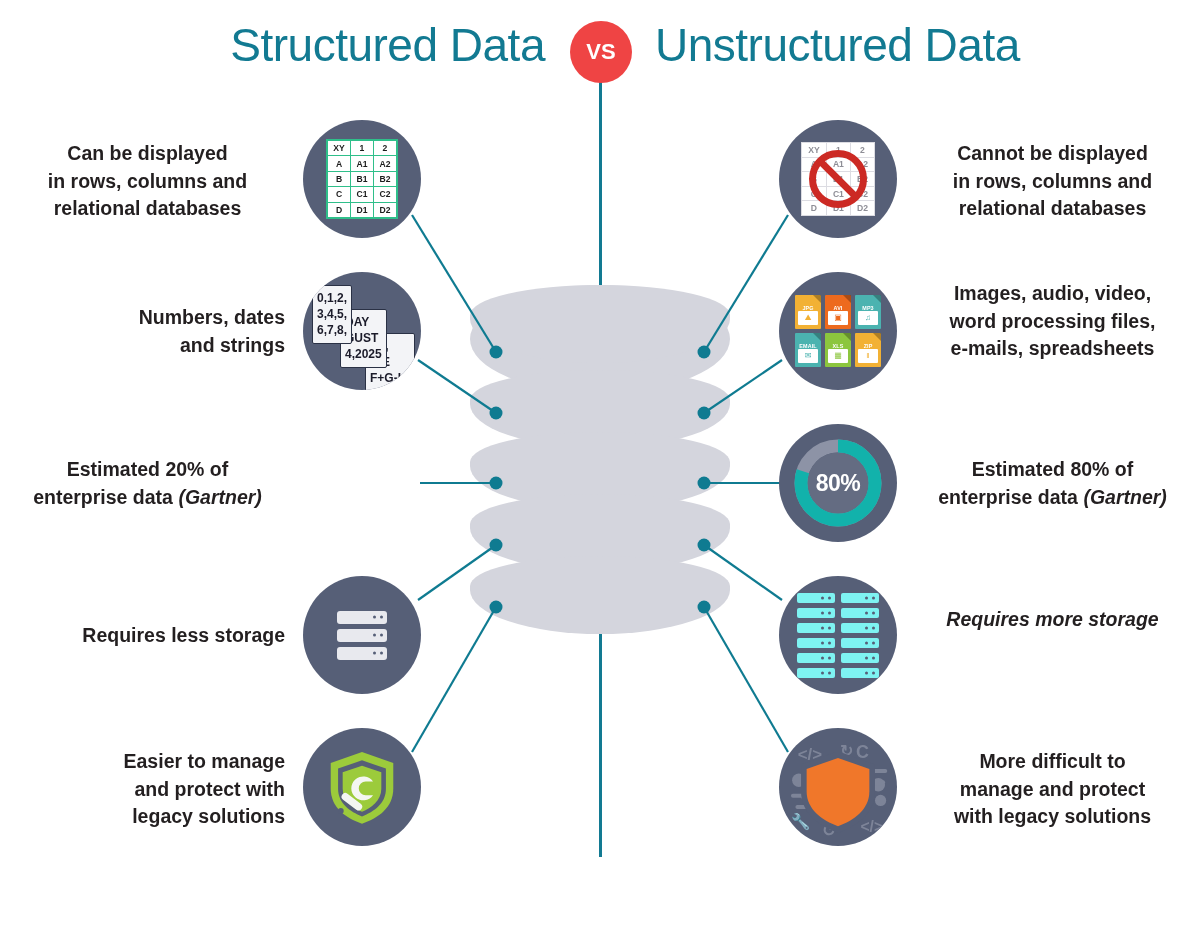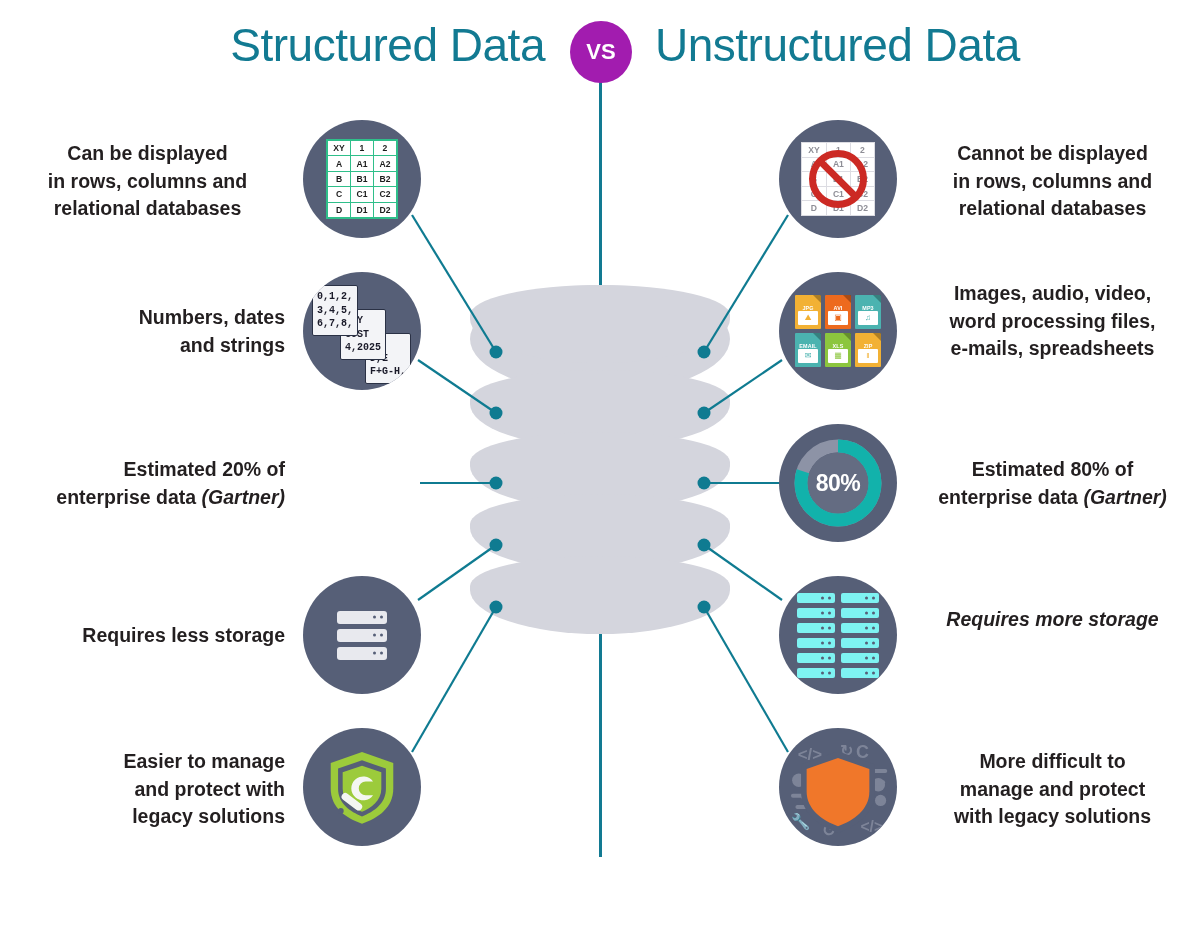--- a/index.html
+++ b/index.html
@@ -35,21 +35,21 @@
   .title-left  { left: 0; width: 545px; text-align: right; }
   .title-right { left: 655px; width: 545px; text-align: left; }
 
   .vs-badge {
     position: absolute;
     left: 570px;
     top: 21px;
     width: 62px;
     height: 62px;
     border-radius: 50%;
-    background: #a21caf;
+    background: #ef4444;
     color: #ffffff;
     font-size: 22px;
     font-weight: bold;
     display: flex;
     align-items: center;
     justify-content: center;
     z-index: 6;
   }
 
   
@@ -184,22 +184,22 @@
   }
 
   
   .cards { position: relative; width: 104px; height: 96px; }
   .card {
     position: absolute;
     background: #f3f4f7;
     border: 1.6px solid #2a3145;
     border-radius: 2px;
     color: #1b1b2a;
-    font-family: Liberation Mono, monospace;
-    font-size: 10px;
+    font-family: Liberation Sans, sans-serif;
+    font-size: 12px;
     font-weight: bold;
     line-height: 1.35;
     padding: 4px 4px;
     white-space: pre;
   }
   .card-num { left: 2px;  top: 2px;  z-index: 3; }
   .card-dat { left: 30px; top: 26px; z-index: 2; }
   .card-str { left: 55px; top: 50px; z-index: 1; }
 
   
@@ -450,21 +450,21 @@
           <span class="ftype">ZIP</span>
           <span class="fglyph" style="color: rgb(242, 177, 52);">‖</span>
         </div>
       </div>
   </div>
 
   <div class="row-label label-right" style="top:8px;">Images, audio, video,<br>word processing files,<br>e-mails, spreadsheets</div>
 </div>
 
 <div class="row" style="top:424px;">
-  <div class="row-label label-left" style="top:32px;">
+  <div class="row-label label-left" style="top:32px;text-align:center;">
     <span>Estimated 20% of<br>enterprise data </span><span class="it">(Gartner)</span>
   </div>
 
 
   <div class="bubble bubble-right" style="top:0px;">
     <div class="donut">
       <svg viewBox="0 0 96 96" width="96" height="96">
         <circle cx="48" cy="48" r="37" fill="none" stroke="#8d93a6" stroke-width="13"></circle>
         <circle cx="48" cy="48" r="30.5" fill="#646c82"></circle>
         <circle class="arc" cx="48" cy="48" r="37" fill="none" stroke="#12b2ab" stroke-width="13" transform="rotate(-90 48 48)" stroke-dasharray="185.98228509251578 46.49557127312892"></circle>

